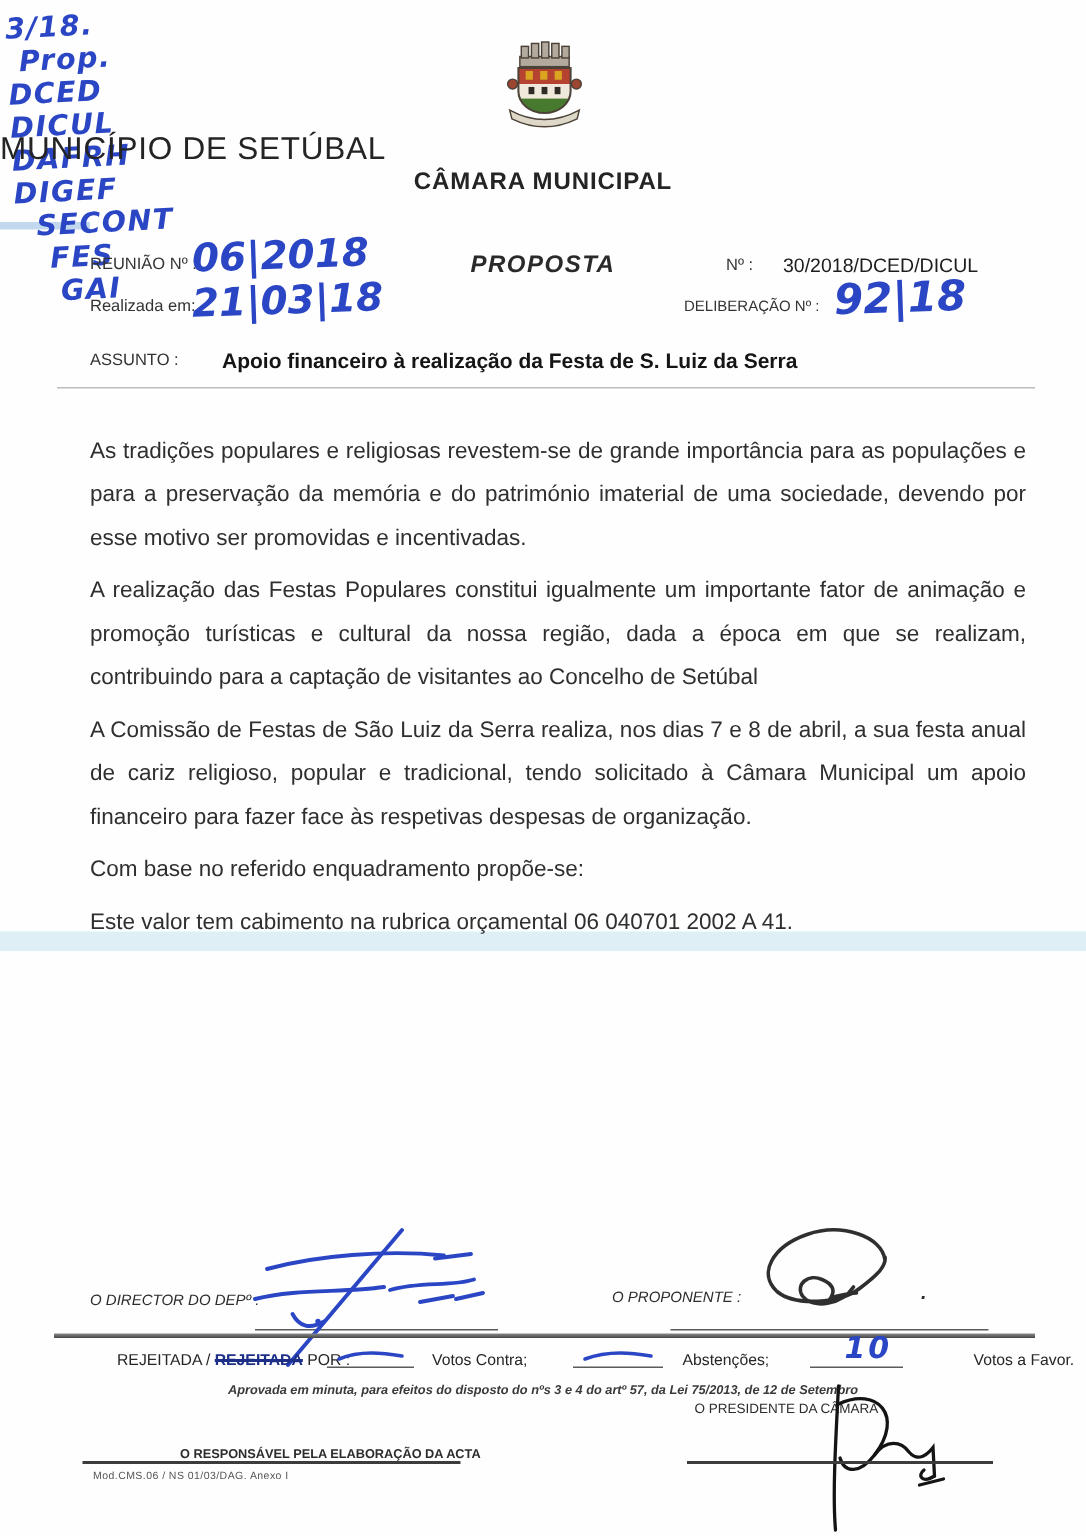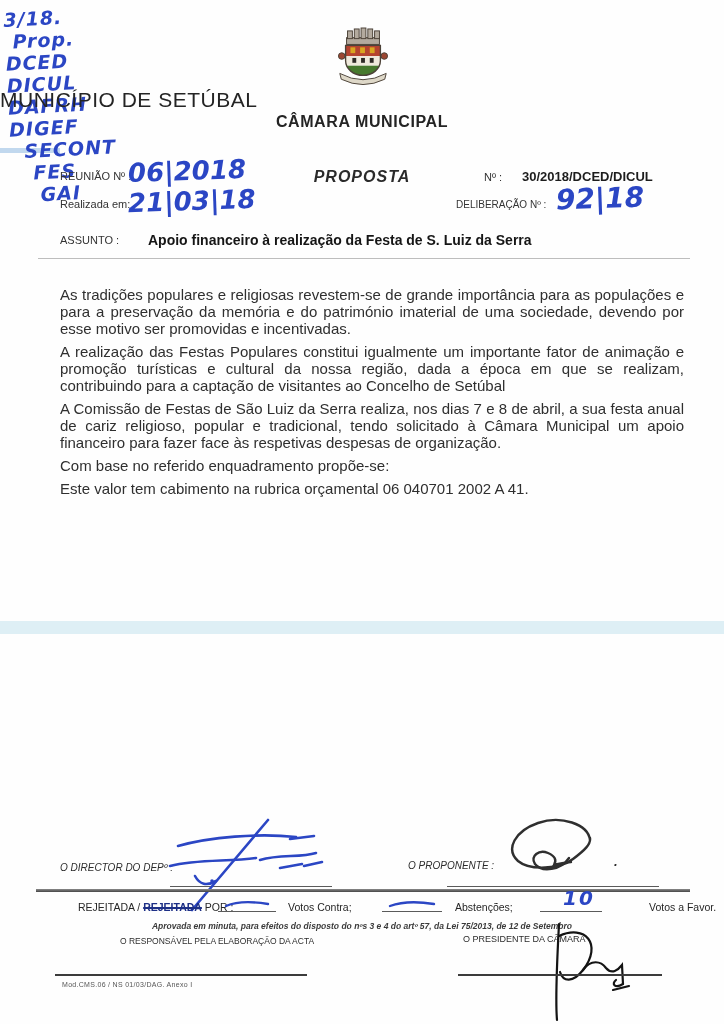--- a/index.html
+++ b/index.html
@@ -19,56 +19,56 @@
 
   
   #crest{position:absolute;left:334px;top:26px;}
   #muni-title{position:absolute;left:0;right:0;top:88px;
               font-size:21px;letter-spacing:.5px;color:#242424;}
   #camara-title{position:absolute;left:0;right:0;top:113px;text-align:center;
                 font-size:16px;font-weight:700;letter-spacing:.6px;color:#242424;}
 
   
   .flabel{position:absolute;font-size:11px;color:#333;white-space:nowrap;}
-  .fvalue-print{position:absolute;font-weight:700;font-size:13px;color:#1d1d1d;white-space:nowrap;}
+  .fvalue-print{position:absolute;font-weight:400;font-size:13px;color:#1d1d1d;white-space:nowrap;}
   .fvalue-ink{position:absolute;white-space:nowrap;}
   #proposta{position:absolute;left:0;right:0;top:168px;text-align:center;
             font-style:italic;font-weight:700;font-size:16px;letter-spacing:1px;color:#2a2a2a;}
   #assunto-value{position:absolute;left:148px;top:232px;font-weight:700;font-size:14px;color:#151515;}
   #form-divider{position:absolute;left:38px;top:258px;width:652px;border-top:1px solid #bdbdbd;}
 
   
   .scan-band{position:absolute;left:0;width:724px;background:rgba(150,205,225,.30);}
   #band-mid{top:621px;height:13px;}
   #band-topleft{top:148px;width:60px;height:5px;background:rgba(120,170,220,.45);}
 
   
   #body-text{position:absolute;left:60px;top:286px;width:624px;
-             font-size:15px;line-height:17px;text-align:justify;color:#2f2f2f;}
+             font-size:15px;line-height:29px;text-align:justify;color:#2f2f2f;}
   #body-text p{margin:0 0 6px 0;}
 
   
   .sig-label{position:absolute;font-style:italic;font-size:10px;color:#2c2c2c;white-space:nowrap;}
   .sig-line{position:absolute;border-top:1px solid #5a5a5a;}
   svg.sig{position:absolute;overflow:visible;}
 
   #thick-rule{position:absolute;left:36px;top:889px;width:654px;height:3px;
               background:linear-gradient(#8a8a8a,#454545);}
 
   
   .vote-label{position:absolute;top:901px;font-size:10.5px;color:#262626;white-space:nowrap;}
   .vote-blank{position:absolute;top:897px;border-bottom:1px solid #5a5a5a;height:14px;}
   #rejeitada{color:#1d2f86;font-weight:700;text-decoration:line-through;
              text-decoration-thickness:2px;text-decoration-color:#1d2f86;}
   #favor-value{position:absolute;left:563px;top:886px;font-size:20px;letter-spacing:2px;}
 
   
   #minuta{position:absolute;left:0;right:0;top:921px;text-align:center;
           font-style:italic;font-weight:700;font-size:8.5px;color:#3a3a3a;}
-  #responsavel{position:absolute;left:120px;top:936px;font-size:8.5px;color:#2c2c2c;}
+  #responsavel{position:absolute;left:120px;top:964px;font-size:8.5px;color:#2c2c2c;font-weight:bold;}
   #presidente{position:absolute;left:463px;top:934px;font-size:9px;color:#2c2c2c;}
   .foot-line{position:absolute;top:974px;height:2px;background:#3c3c3c;}
   #foot-line-left{left:55px;width:252px;}
   #foot-line-right{left:458px;width:204px;}
   #mod-ref{position:absolute;left:62px;top:981px;font-size:7px;color:#555;letter-spacing:.3px;}
 </style>
 </head>
 <body>
 
 <div id="page">

